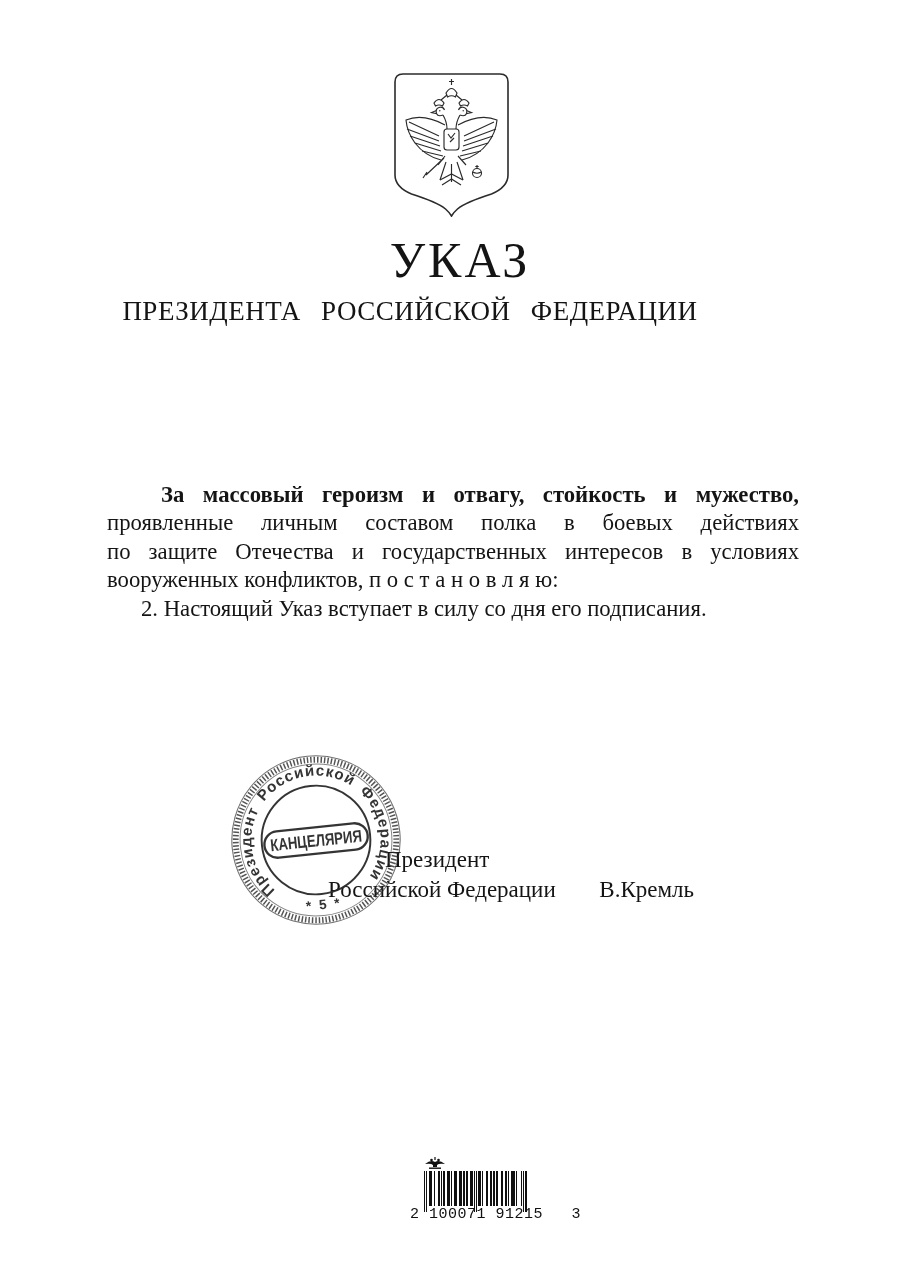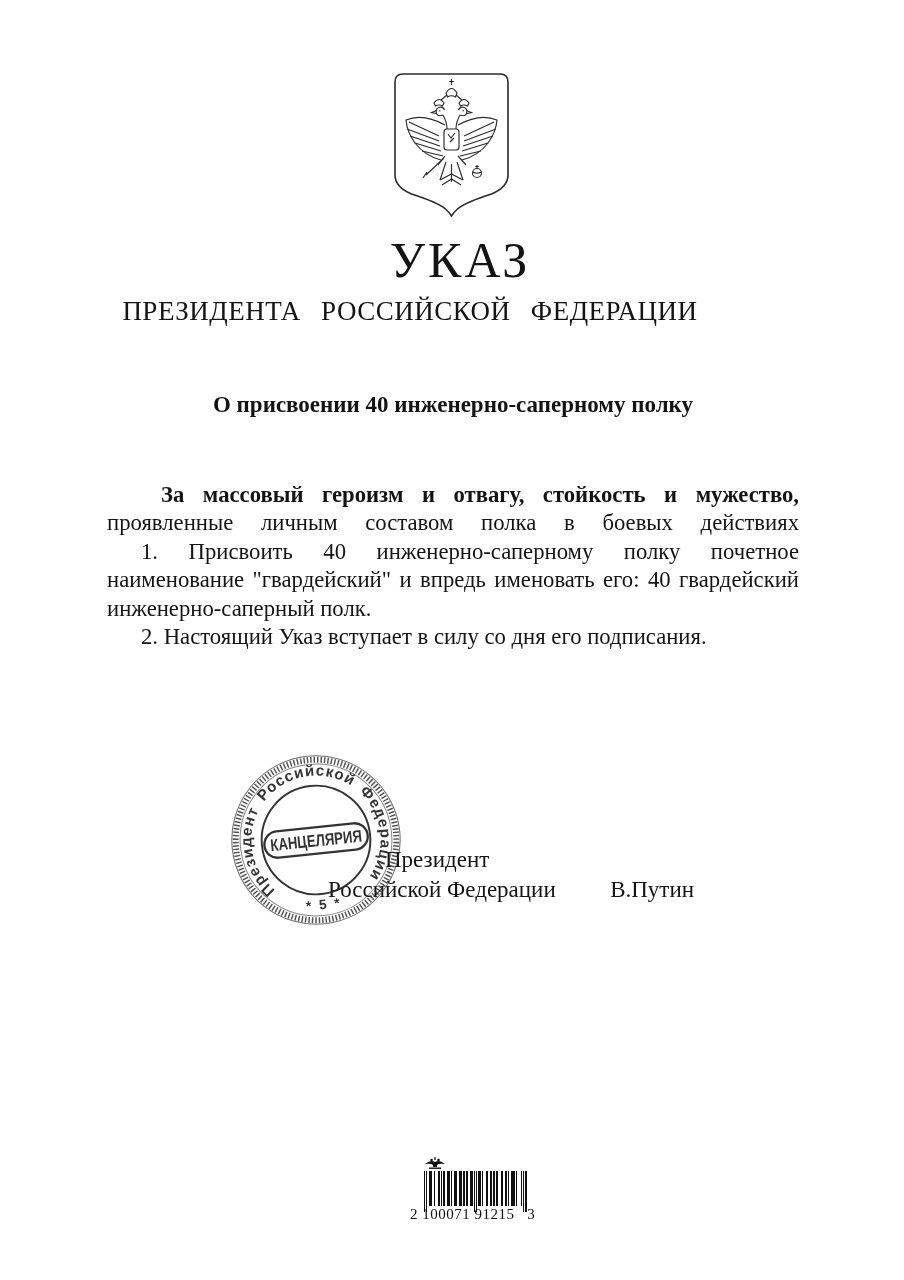--- a/index.html
+++ b/index.html
@@ -28,21 +28,21 @@
   .sig-line1{padding-left:57px;}
   .sig-line2{display:flex;justify-content:space-between;}
 
   .stamp{position:absolute;left:223px;top:747px;width:186px;height:186px;opacity:.95;}
 
   .footer{position:absolute;left:107px;top:930px;font-size:23px;line-height:27.6px;white-space:nowrap;}
 
   .barcode{position:absolute;left:410px;top:1156px;width:130px;height:70px;}
   .bc-eagle{position:absolute;left:13px;top:0;}
   .bc-bars{position:absolute;left:14px;top:15px;height:41px;display:flex;align-items:flex-start;}
-  .bc-digits{position:absolute;left:0;top:50px;font-family:Liberation Serif, serif;
+  .bc-digits{position:absolute;left:0;top:50px;font-family:Liberation Mono, monospace;
              font-size:15px;letter-spacing:.5px;white-space:pre;color:#111;text-align:center;}
 </style>
 </head>
 <body>
 
 <div class="page">
 
   <svg class="emblem" viewBox="0 0 117 145" fill="none" stroke="#2b2b2b">
     <path stroke-width="1.6" fill="#ffffff" d="M10 2 H107 Q115 2 115 10 V103 Q115 115 98.5 122 Q73 130 64.5 137 Q60.5 140.5 58.5 144 Q56.5 140.5 52.5 137 Q44 130 18.5 122 Q2 115 2 103 V10 Q2 2 10 2 Z"></path>
     <g stroke-width="1.15">
@@ -70,43 +70,39 @@
       <circle cx="84" cy="101" r="4.5"></circle>
       <path d="M84 96.5 V93 M82.3 94.5 H85.7 M79.8 100 Q84 102.5 88.2 100"></path>
       <path d="M52 84 L45 93 M65 84 L73 93"></path>
     </g>
   </svg>
 
   <div class="title">УКАЗ</div>
   <div class="subtitle">ПРЕЗИДЕНТА  РОССИЙСКОЙ  ФЕДЕРАЦИИ</div>
 
   <div class="subject">
-    <div>О присвоении 40 инженерно-саперному полку</div>
   </div>
 
   <div class="body-block">
     <div>
       <div class="line indent-lg">За массовый героизм и отвагу, стойкость и мужество,</div>
       <div class="line">проявленные личным составом полка в боевых действиях</div>
-    </div>
-    <div>
-      <div class="line indent-sm">1. Присвоить 40 инженерно-саперному полку почетное</div>
-      <div class="line">наименование "гвардейский" и впредь именовать его: 40 гвардейский</div>
-      <div class="line left">инженерно-саперный полк.</div>
+      <div class="line">по защите Отечества и государственных интересов в условиях</div>
+      <div class="line left">вооруженных конфликтов, п о с т а н о в л я ю:</div>
     </div>
     <div>
       <div class="line left indent-sm">2. Настоящий Указ вступает в силу со дня его подписания.</div>
     </div>
   </div>
 
   <div class="signature">
     <div class="sig-line1">Президент</div>
     <div class="sig-line2">
       <span>Российской Федерации</span>
-      <span>В.Путин</span>
+      <span>В.Кремль</span>
     </div>
   </div>
 
   <svg class="stamp" viewBox="-95 -95 190 190">
     <g transform="rotate(-6)" stroke="#2a2a2a" fill="none">
       <circle r="86" stroke-width="1.1" opacity=".7"></circle>
       <circle r="82" stroke-width="6" stroke-dasharray="1.5 2" opacity=".85"></circle>
       <circle r="77.5" stroke-width="1" opacity=".6"></circle>
       <circle r="55.5" stroke-width="2"></circle>
       <rect x="-53" y="-13" width="106" height="27" rx="13.5" stroke-width="2.4"></rect>

